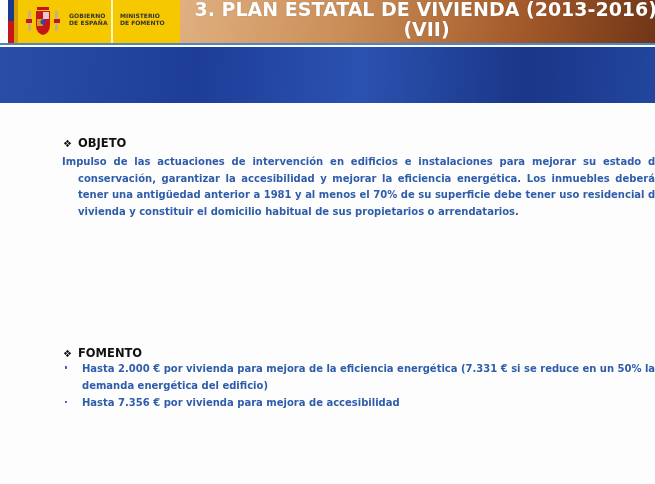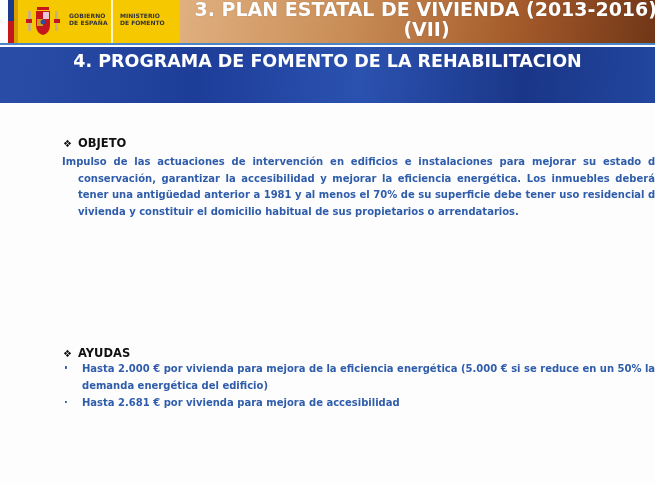--- a/index.html
+++ b/index.html
@@ -95,41 +95,40 @@
   </div>
   <div class="title-band"></div>
   <div class="title-text">
     <span class="l1">3. PLAN ESTATAL DE VIVIENDA (2013-2016)</span>
     <span class="l2">(VII)</span>
   </div>
 </div>
 <div class="sep-line"></div>
 <div class="sub-band"></div>
 <div class="sub-text">
-  <div>4. PROGRAMA DE FOMENTO DE LA REHABILITACION</div>
 </div>
 
 <div class="content">
   <div class="sec-head" style="top:136px;">
     <span class="dia">❖</span><span>OBJETO</span>
   </div>
   <div class="para objeto-text">
     <span class="hang">Impulso de las actuaciones de intervención en edificios e instalaciones para mejorar su estado de conservación, garantizar la accesibilidad y mejorar la eficiencia energética. Los inmuebles deberán tener una antigüedad anterior a 1981 y al menos el 70% de su superficie debe tener uso residencial de vivienda y constituir el domicilio habitual de sus propietarios o arrendatarios.</span>
   </div>
 
 
   <div class="sec-head" style="top:346px;">
-    <span class="dia">❖</span><span>AYUDAS</span>
+    <span class="dia">❖</span><span>FOMENTO</span>
   </div>
   <div class="para ayudas-list">
     <div class="item">
       <span class="bullet">·</span>
     </div>
     <div class="item">
       <span class="bullet">·</span>
-      <span>Hasta 2.000 € por vivienda para mejora de la eficiencia energética (5.000 € si se reduce en un 50% la demanda energética del edificio)</span>
+      <span>Hasta 2.000 € por vivienda para mejora de la eficiencia energética (7.331 € si se reduce en un 50% la demanda energética del edificio)</span>
     </div>
     <div class="item">
       <span class="bullet">·</span>
-      <span>Hasta 2.681 € por vivienda para mejora de accesibilidad</span>
+      <span>Hasta 7.356 € por vivienda para mejora de accesibilidad</span>
     </div>
   </div>
 </div>
 
 </body></html>

